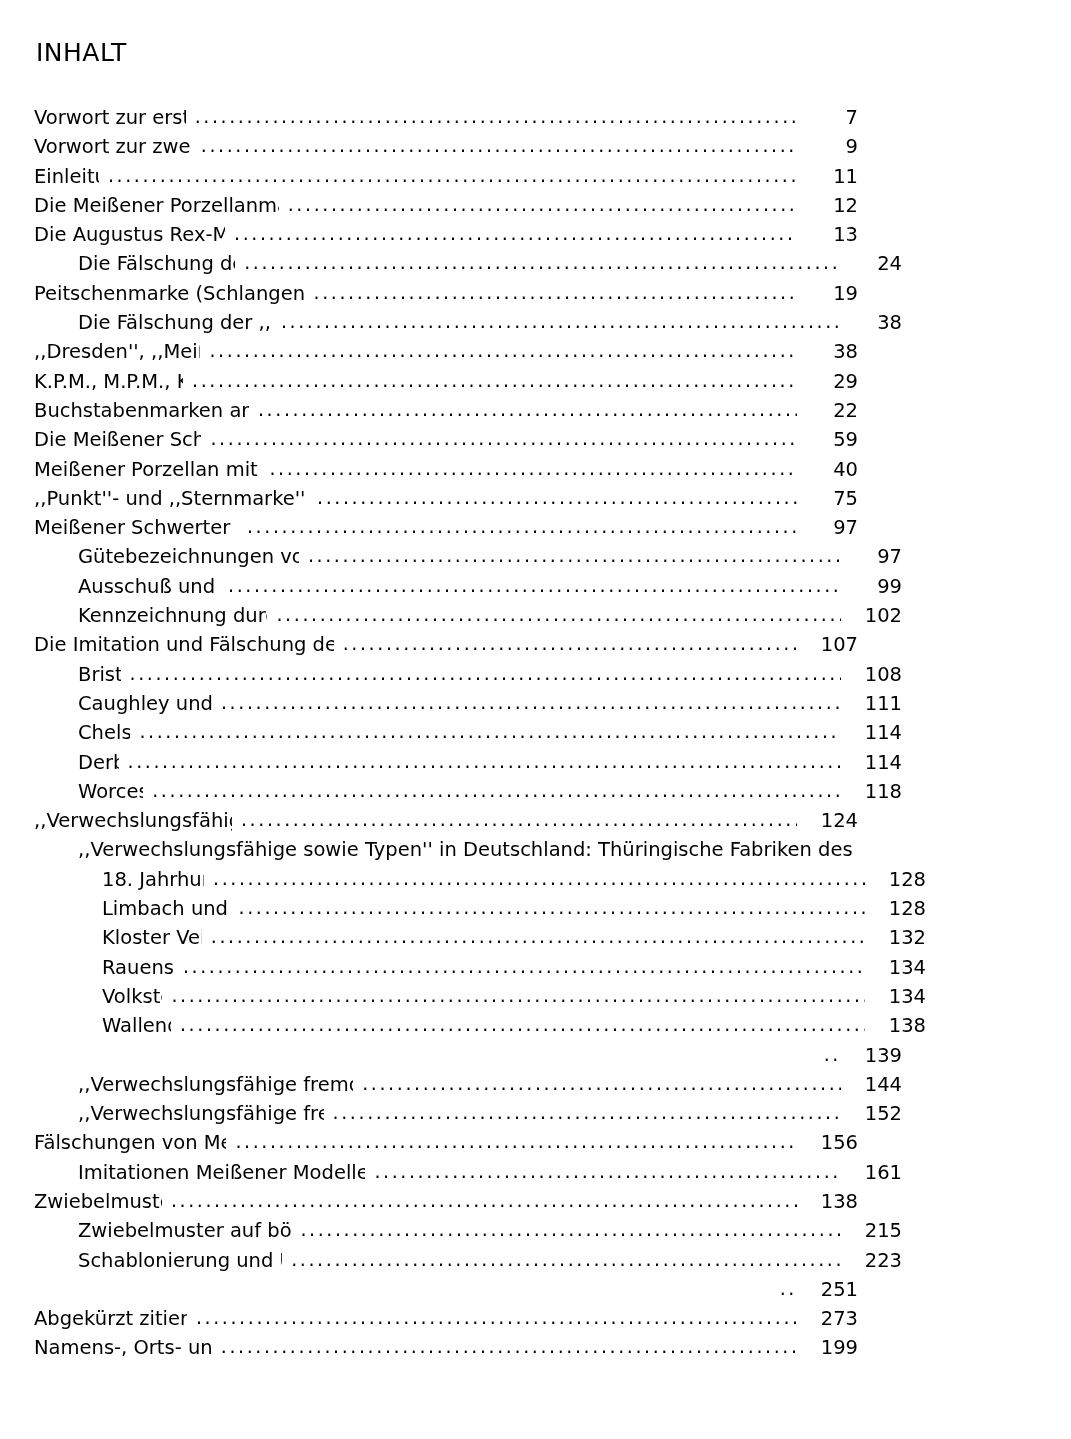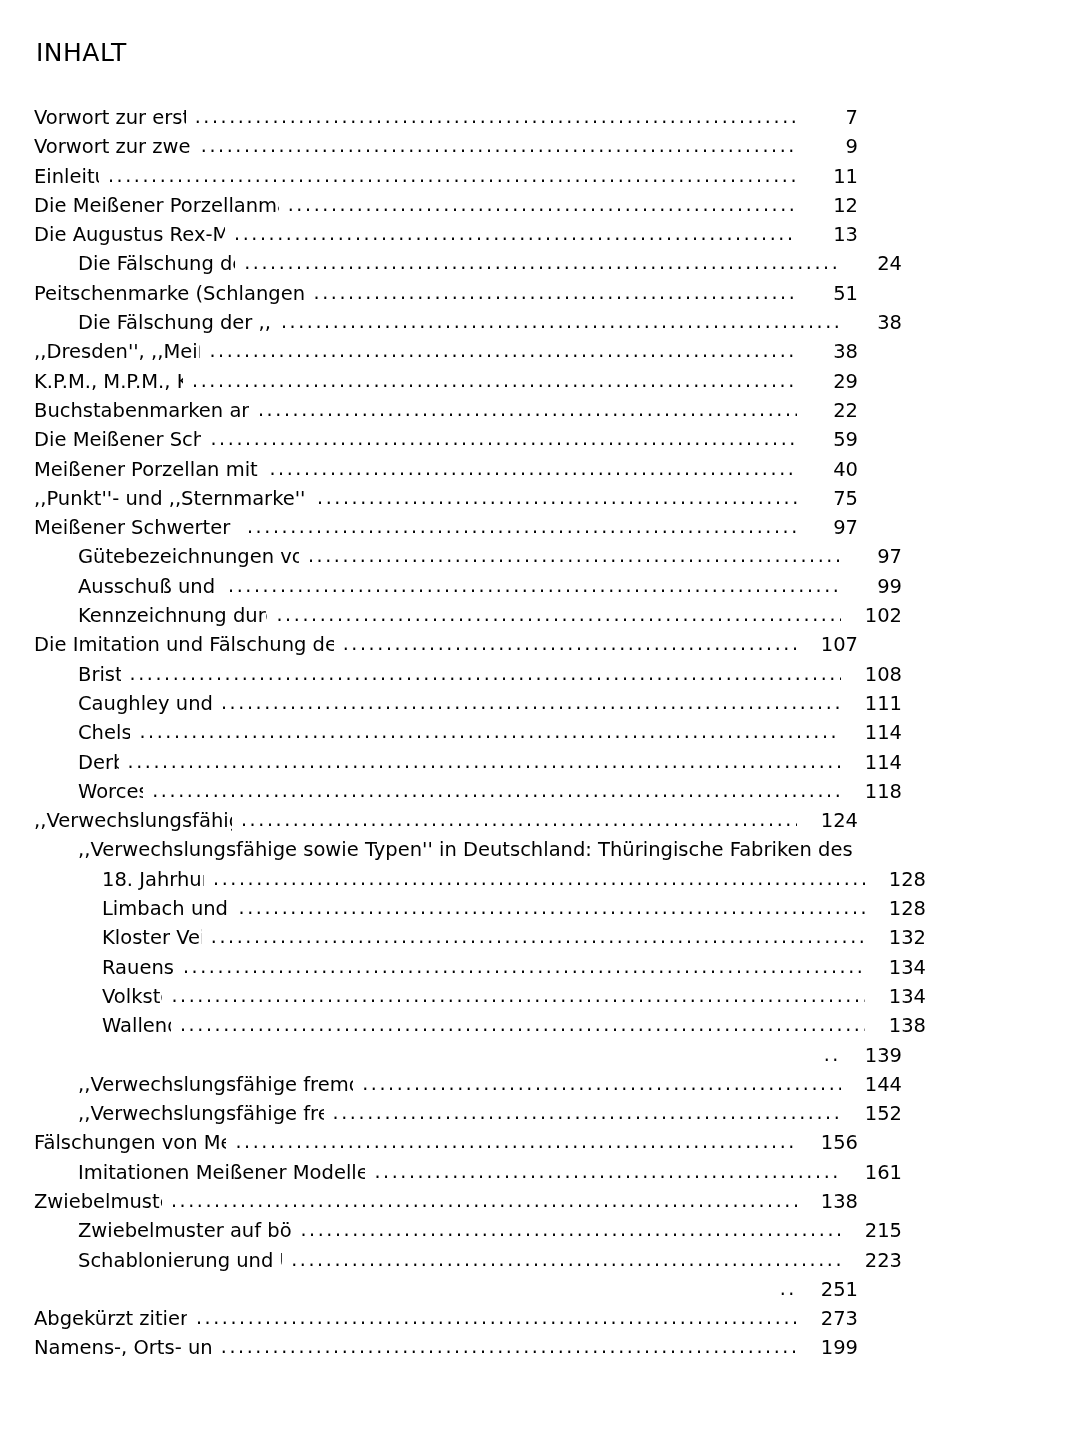--- a/index.html
+++ b/index.html
@@ -114,21 +114,21 @@
         <div class="toc-row lvl1">
           <span class="toc-label">Die Fälschung der AR-Marke</span>
           <span class="toc-dots">........................................................................................................................</span>
           <span class="toc-page">24</span>
         </div>
       </li>
       <li>
         <div class="toc-row lvl0">
           <span class="toc-label">Peitschenmarke (Schlangenstab, Stabmarke, Merkurstab...)</span>
           <span class="toc-dots">........................................................................................................................</span>
-          <span class="toc-page">51</span>
+          <span class="toc-page">19</span>
         </div>
       </li>
       <li>
         <div class="toc-row lvl1">
           <span class="toc-label">Die Fälschung der ,,Peitschenmarke''</span>
           <span class="toc-dots">........................................................................................................................</span>
           <span class="toc-page">38</span>
         </div>
       </li>
       <li>

